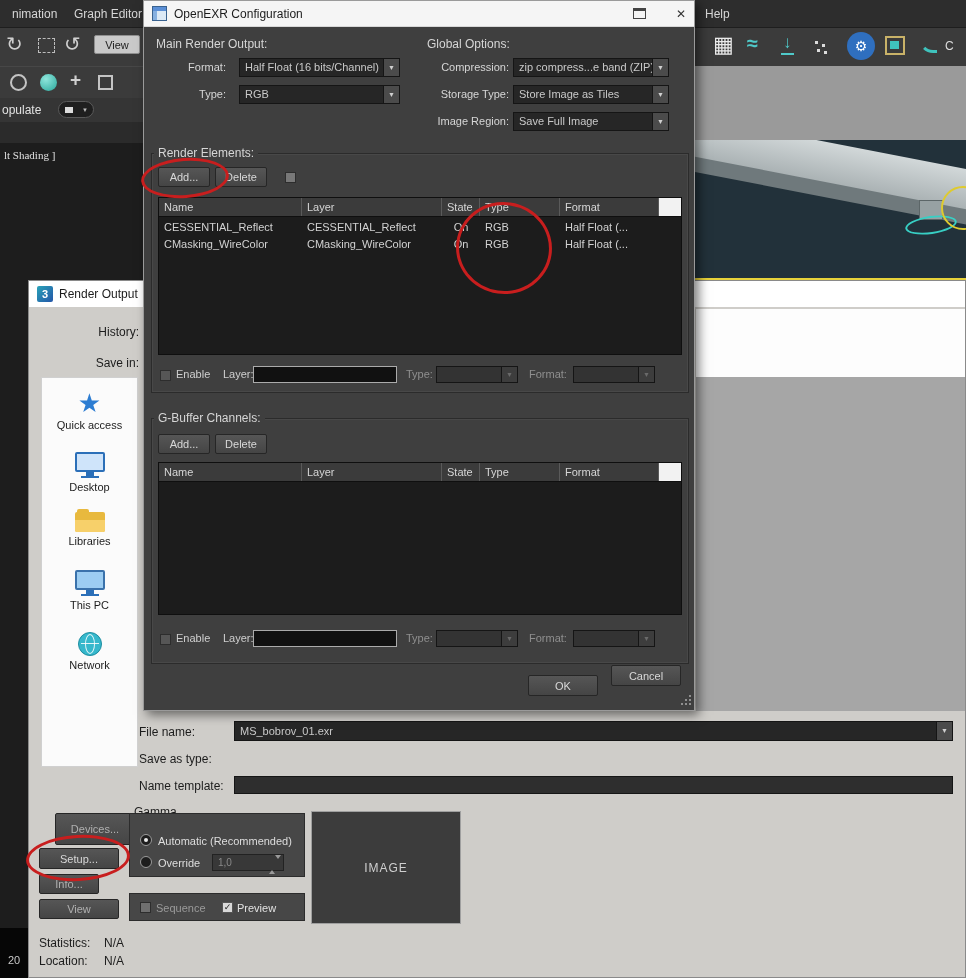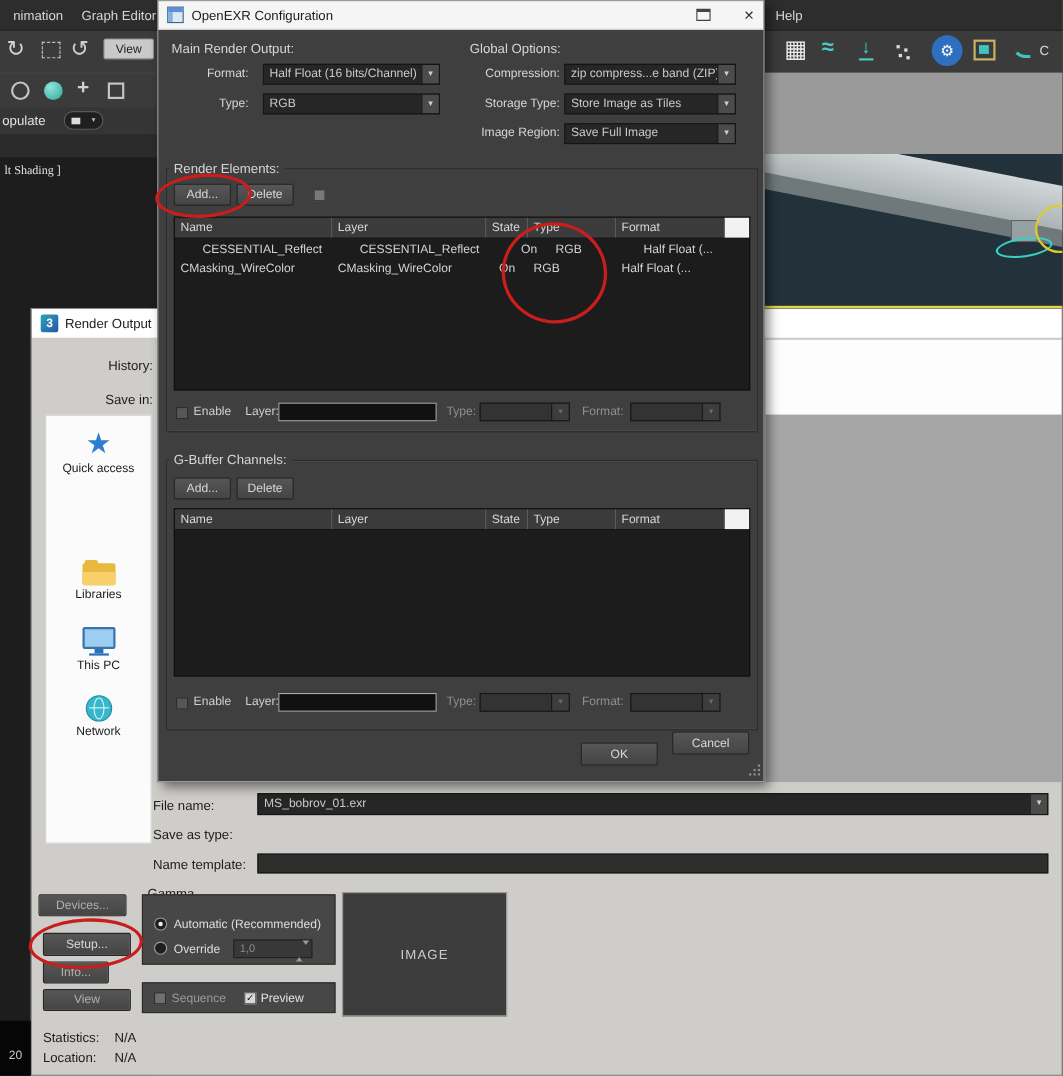--- a/index.html
+++ b/index.html
@@ -130,20 +130,28 @@
     <span class="dk rt" style="left:50px;top:75px;width:60px;">Save in:</span>
 
     <div class="abs" style="left:667px;top:28px;width:269px;height:68px;background:#fdfdfd;"></div>
     <div class="abs" style="left:667px;top:96px;width:269px;height:334px;background:#a6a6a6;"></div>
 
     <div class="abs" style="left:12px;top:96px;width:97px;height:390px;background:#fbfbfb;border:1px solid #d0d0d0;">
       <div class="place" style="top:12px;">
         <span style="font-size:26px;color:#2d7dd2;line-height:26px;">★</span>
         <div class="plabel">Quick access</div>
       </div>
+      <div class="place" style="top:74px;">
+        <div class="mon">
+            <div class="scr"></div>
+            <div class="stand"></div>
+            <div class="base"></div>
+          </div>
+        <div class="plabel">Desktop</div>
+      </div>
       <div class="place" style="top:134px;">
         <div class="folder">
             <div class="tab"></div>
             <div class="front"></div>
           </div>
         <div class="plabel">Libraries</div>
       </div>
       <div class="place" style="top:192px;">
         <div class="mon pc">
             <div class="scr"></div>
@@ -160,21 +168,21 @@
 
     <span class="dk" style="left:110px;top:444px;">File name:</span>
     <div class="dd" style="left:205px;top:440px;width:719px;height:20px;line-height:18px;">
       <span class="ddtext">MS_bobrov_01.exr</span>
       <span class="car">▼</span>
     </div>
     <span class="dk" style="left:110px;top:471px;">Save as type:</span>
     <span class="dk" style="left:110px;top:498px;">Name template:</span>
     <div class="abs" style="left:205px;top:495px;width:719px;height:18px;background:#2e2e2e;border:1px solid #161616;"></div>
 
-    <div class="dbtn dimtxt" style="left:6px;top:532px;width:80px;height:20px;">Devices...</div>
+    <div class="dbtn dimtxt" style="left:26px;top:532px;width:80px;height:32px;">Devices...</div>
     <div class="dbtn" style="left:10px;top:567px;width:80px;height:21px;">Setup...</div>
     <div class="dbtn dimtxt" style="left:10px;top:593px;width:60px;height:20px;">Info...</div>
     <div class="dbtn dimtxt" style="left:10px;top:618px;width:80px;height:20px;">View</div>
 
     <span class="dk" style="left:105px;top:524px;">Gamma</span>
     <div class="abs" style="left:100px;top:532px;width:176px;height:64px;background:#474747;border:1px solid #2c2c2c;">
       <span class="radio sel" style="left:10px;top:20px;"></span>
       <span class="abs sm" style="left:28px;top:21px;color:#dedede;white-space:nowrap;">Automatic (Recommended)</span>
       <span class="radio" style="left:10px;top:42px;"></span>
       <span class="abs sm" style="left:28px;top:43px;color:#dedede;">Override</span>
@@ -250,21 +258,21 @@
 
     <div class="tbl" style="left:14px;top:196px;width:524px;height:158px;">
       <div class="thead">
         <span class="th" style="width:143px;">Name</span>
         <span class="th" style="width:140px;">Layer</span>
         <span class="th" style="width:38px;">State</span>
         <span class="th" style="width:80px;">Type</span>
         <span class="th" style="width:99px;">Format</span>
         <span class="th white" style="width:22px;"></span>
       </div>
-      <div class="tr" style="margin-top:2px;padding-left:20px;">
+      <div class="tr" style="margin-top:2px;">
         <span class="td" style="width:143px;">CESSENTIAL_Reflect</span>
         <span class="td" style="width:140px;">CESSENTIAL_Reflect</span>
         <span class="td ctr" style="width:38px;">On</span>
         <span class="td" style="width:80px;">RGB</span>
         <span class="td" style="width:99px;">Half Float (...</span>
       </div>
       <div class="tr">
         <span class="td" style="width:143px;">CMasking_WireColor</span>
         <span class="td" style="width:140px;">CMasking_WireColor</span>
         <span class="td ctr" style="width:38px;">On</span>

